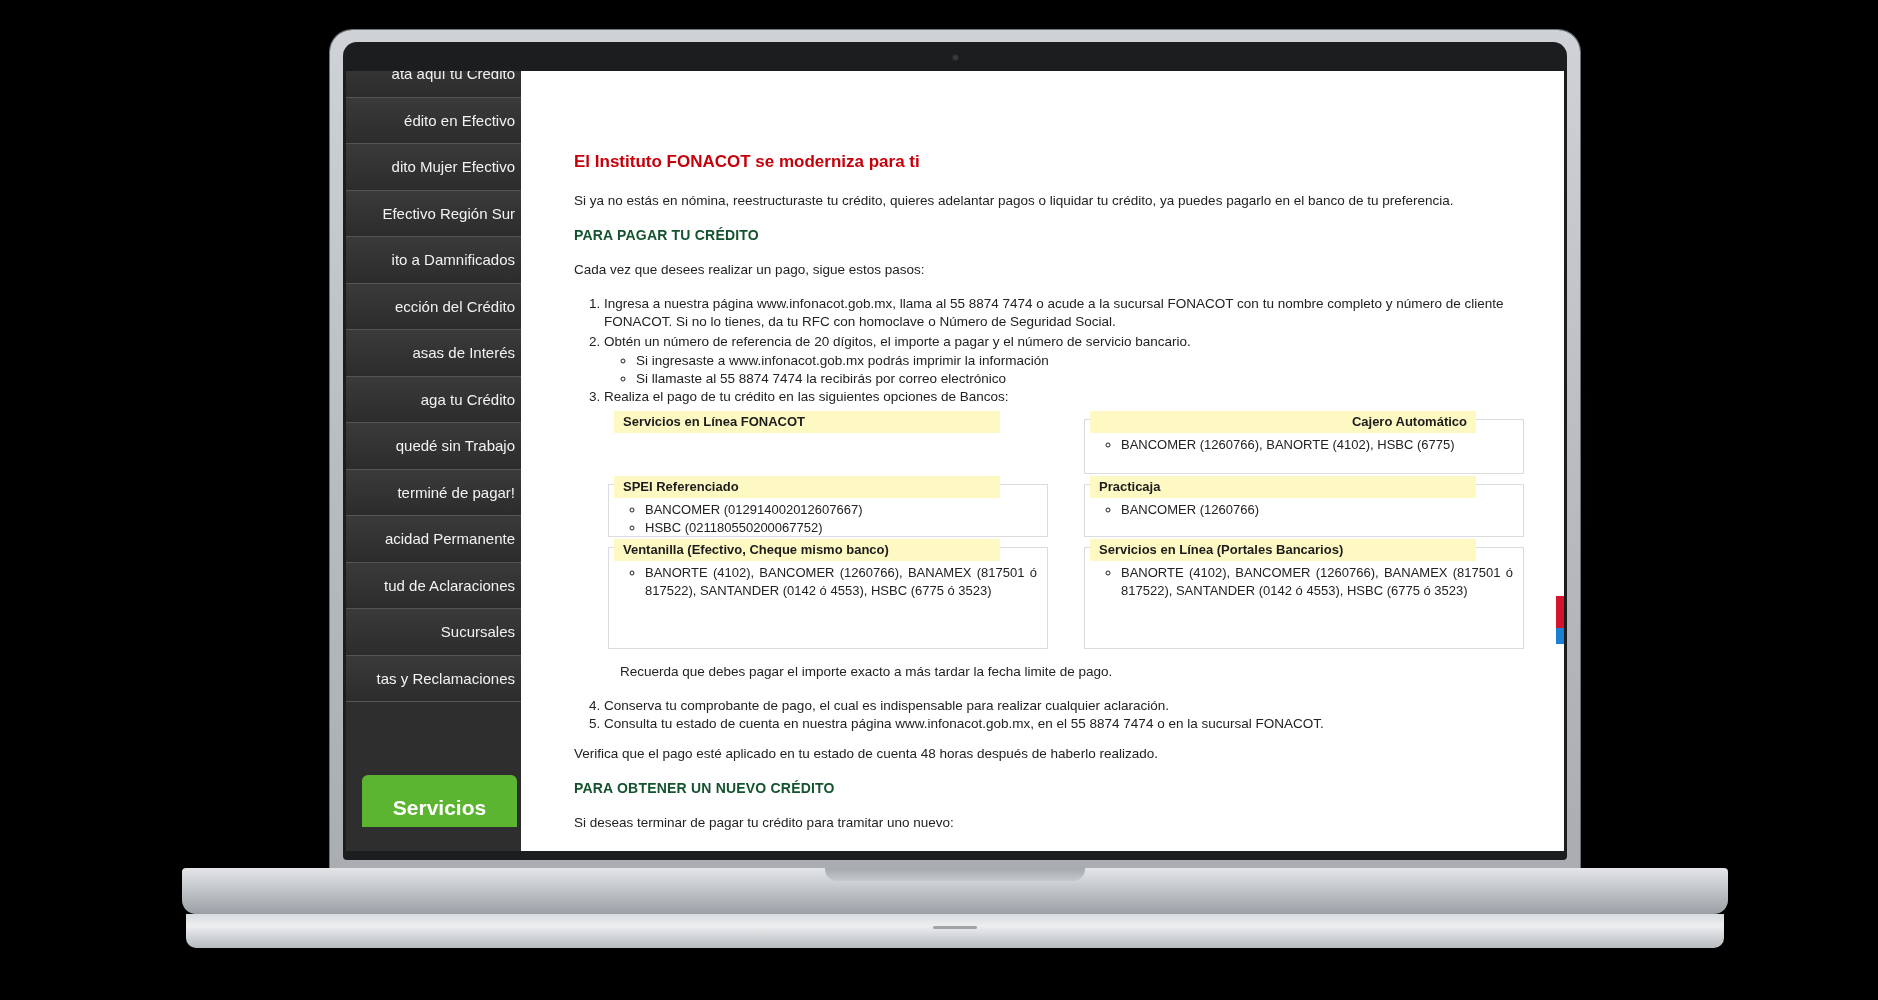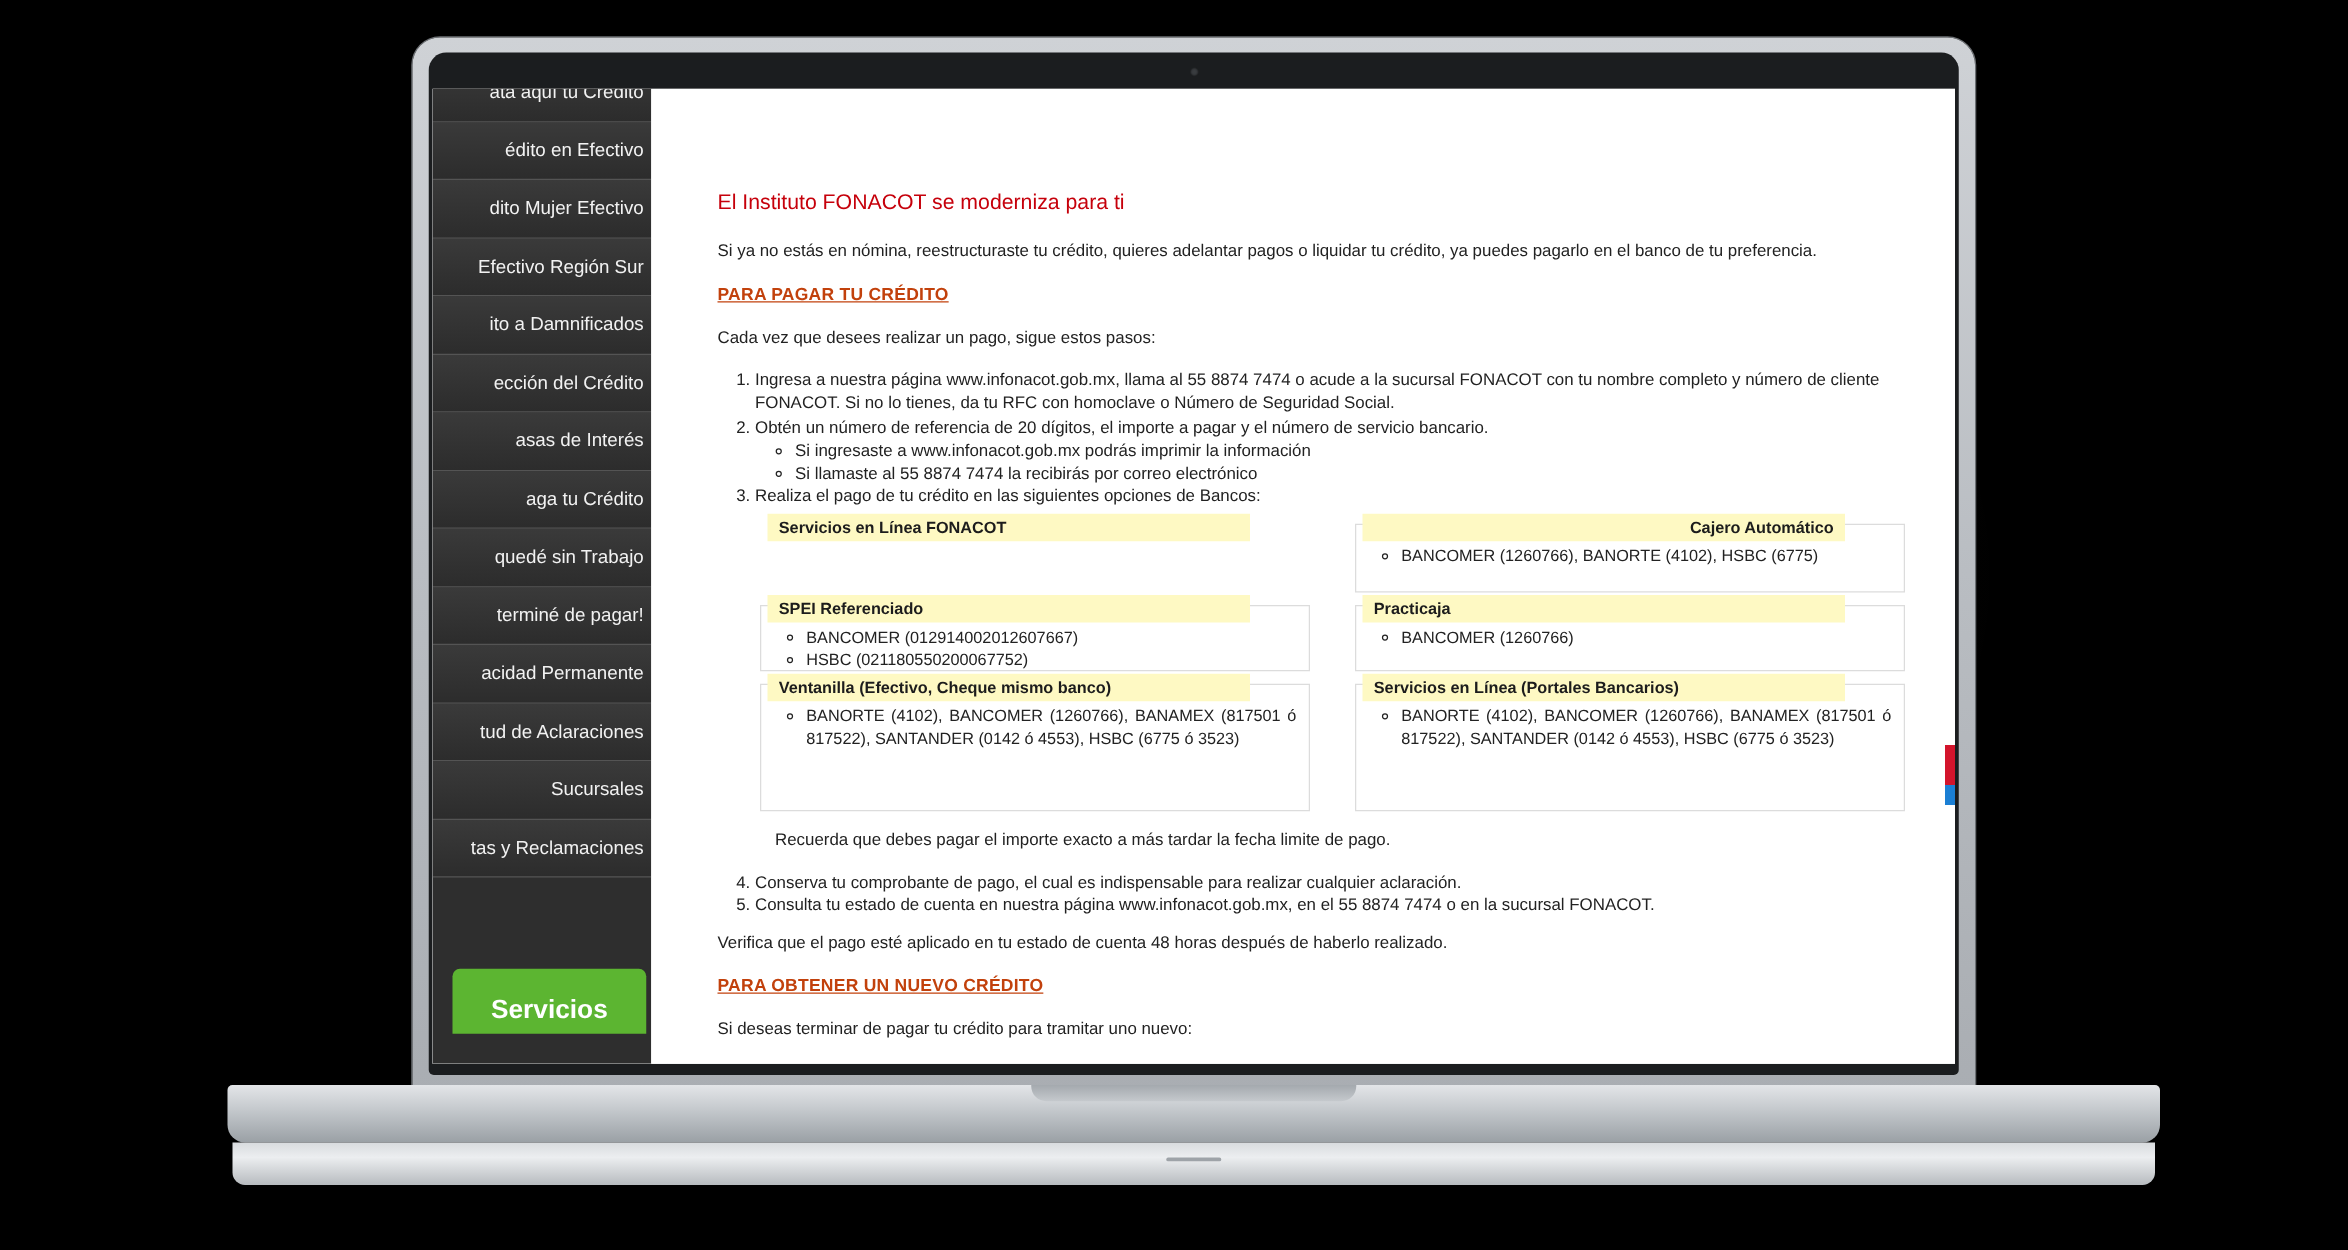--- a/index.html
+++ b/index.html
@@ -175,35 +175,34 @@
     padding: 0 36px 0 40px;
     box-sizing: border-box;
     color: #222;
     font-size: 13.5px;
     line-height: 1.35;
   }
 
   .title-red {
     color: #c6000b;
     font-size: 17px;
-    font-weight: normal;
+    font-weight: bold;
     margin: 80px 0 18px 0;
   }
   .para {
     margin: 0 0 16px 0;
     text-align: justify;
     font-size: 13.5px;
   }
   .heading-gray {
     font-size: 14px;
     font-weight: bold;
-    color: #c2410c;
+    color: #14532d;
     margin: 0 0 16px 0;
     letter-spacing: .2px;
-    text-decoration: underline;
   }
   ol.steps {
     margin: 0 0 0 0;
     padding-left: 30px;
     font-size: 13.5px;
   }
   ol.steps > li { margin-bottom: 1px; }
   ul.sub {
     list-style-type: circle;
     margin: 0 0 0 0;

